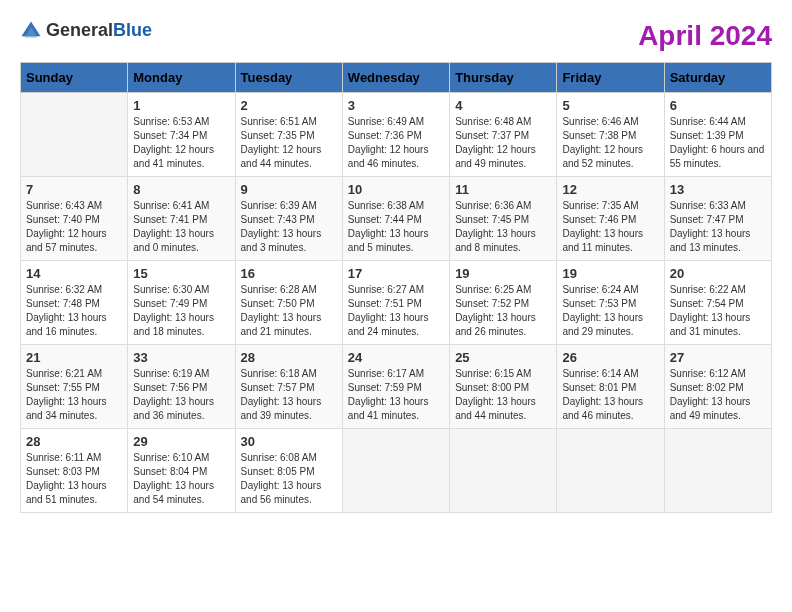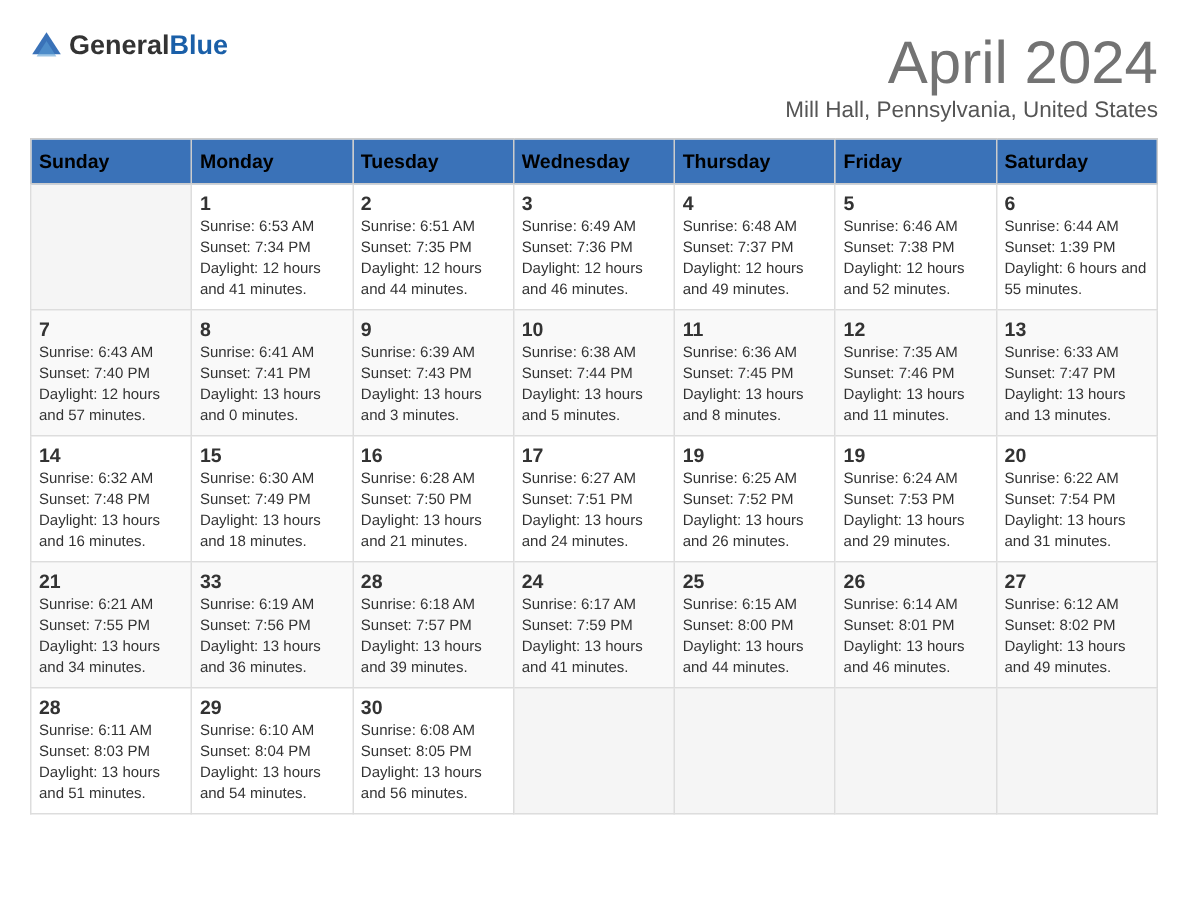--- a/index.html
+++ b/index.html
@@ -22,23 +22,23 @@
       gap: 4px;
     }
     .logo-icon {
       width: 22px;
       height: 22px;
     }
     .title-area {
       text-align: right;
     }
     .main-title {
-      font-size: 40px;
-      font-weight: normal;
-      color: #737373;
+      font-size: 28px;
+      font-weight: bold;
+      color: #a21caf;
     }
     .subtitle {
       font-size: 15px;
       color: #555;
     }
     table {
       width: 100%;
       border-collapse: collapse;
       table-layout: fixed;
     }
@@ -87,21 +87,20 @@
     <svg class="logo-icon" viewBox="0 0 30 30" xmlns="http://www.w3.org/2000/svg">
       <polygon points="15,2 28,22 2,22" fill="#3a72b8"></polygon>
       <polygon points="15,10 24,24 6,24" fill="#5a9fd4" opacity="0.6"></polygon>
     </svg>
     <span>
       <span style="font-size:18px;font-weight:bold;color:#333;">General</span><span style="font-size:18px;font-weight:bold;color:#1a5fa8;">Blue</span>
     </span>
   </div>
   <div class="title-area">
     <div class="main-title">April 2024</div>
-    <div class="subtitle">Mill Hall, Pennsylvania, United States</div>
   </div>
 </div>
 
 <table>
   <thead>
     <tr>
     <th>Sunday</th>
         <th>Monday</th>
         <th>Tuesday</th>
         <th>Wednesday</th>

